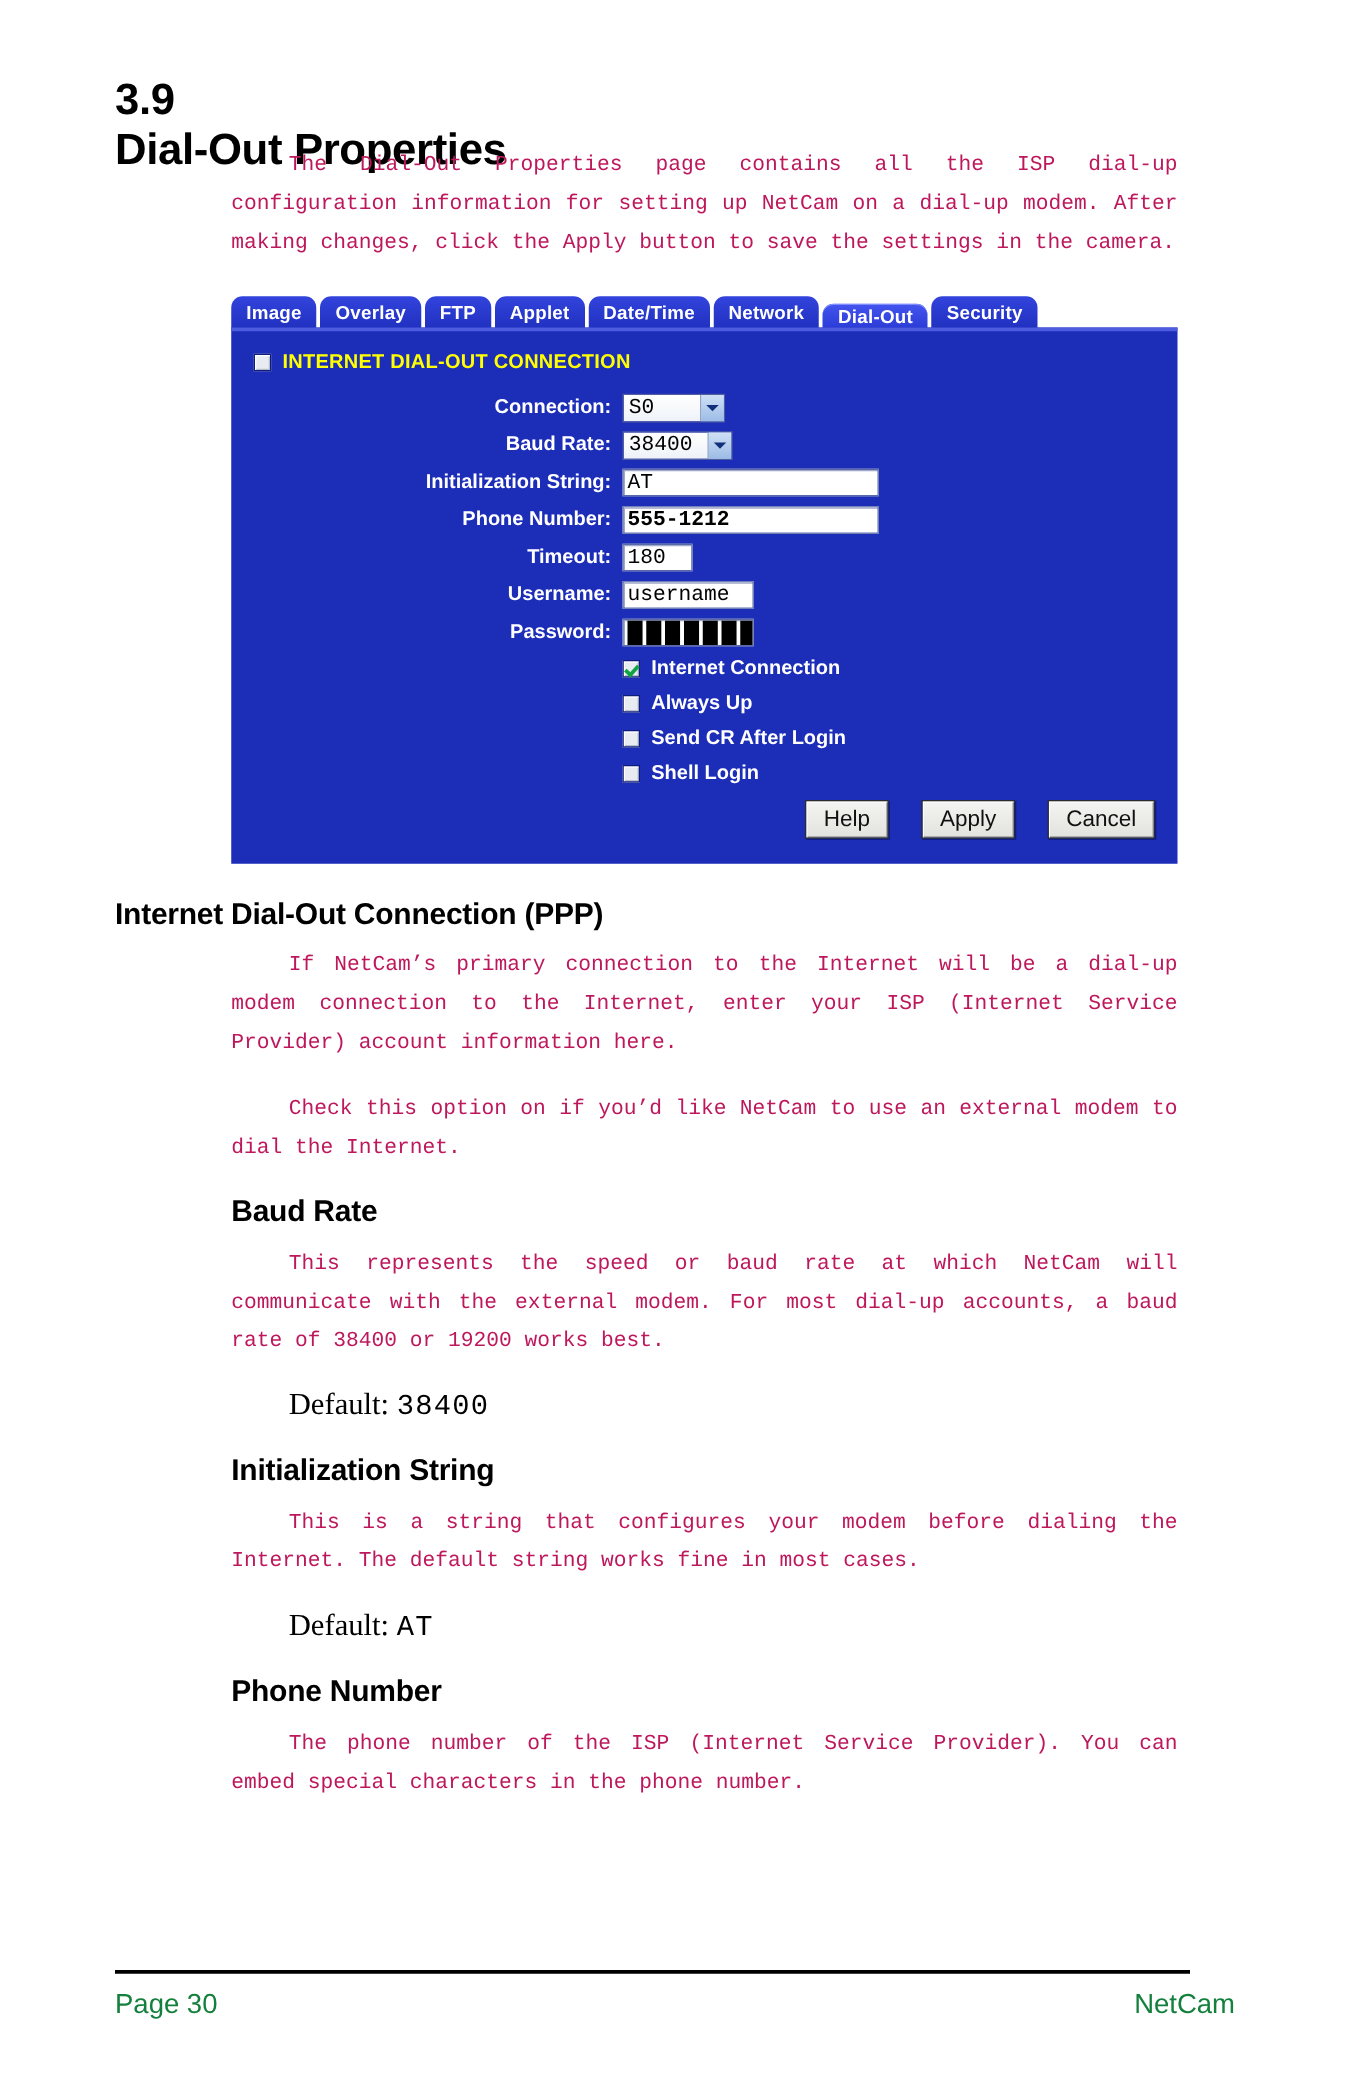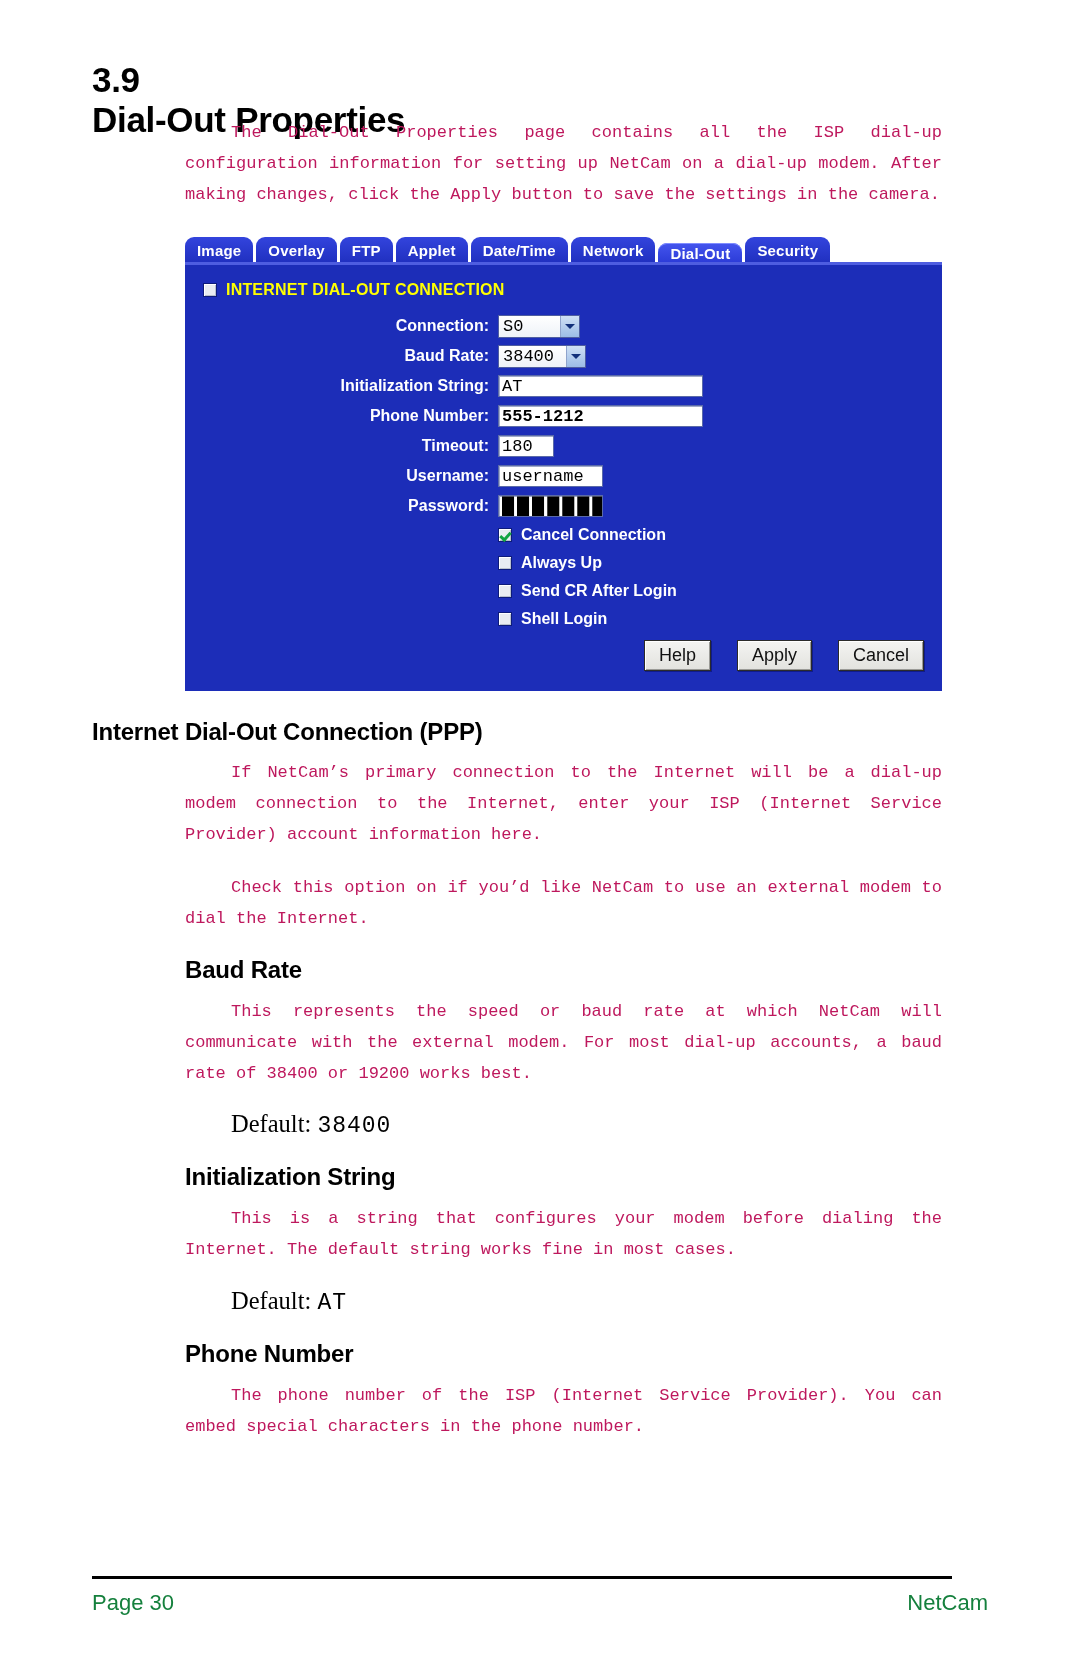--- a/index.html
+++ b/index.html
@@ -373,21 +373,21 @@
           <div class="field" style="width:105px;">username</div>
         </div>
 
         <div class="frow">
           <div class="flabel">Password:</div>
           <div class="field pwd" style="width:105px;">█████████</div>
         </div>
 
         <div class="cbrow">
           <span class="cbox checked"></span>
-          <span class="cblabel">Cancel Connection</span>
+          <span class="cblabel">Internet Connection</span>
         </div>
         <div class="cbrow">
           <span class="cbox"></span>
           <span class="cblabel">Always Up</span>
         </div>
         <div class="cbrow">
           <span class="cbox"></span>
           <span class="cblabel">Send CR After Login</span>
         </div>
         <div class="cbrow">

